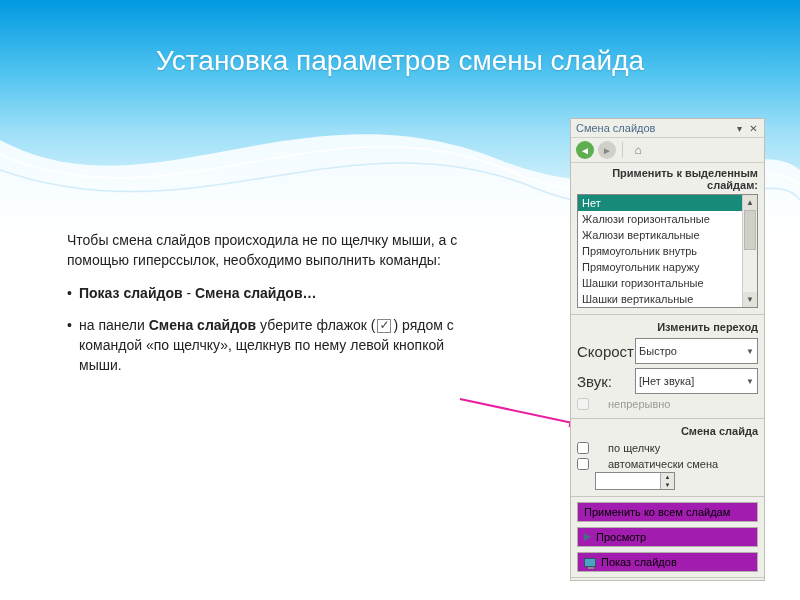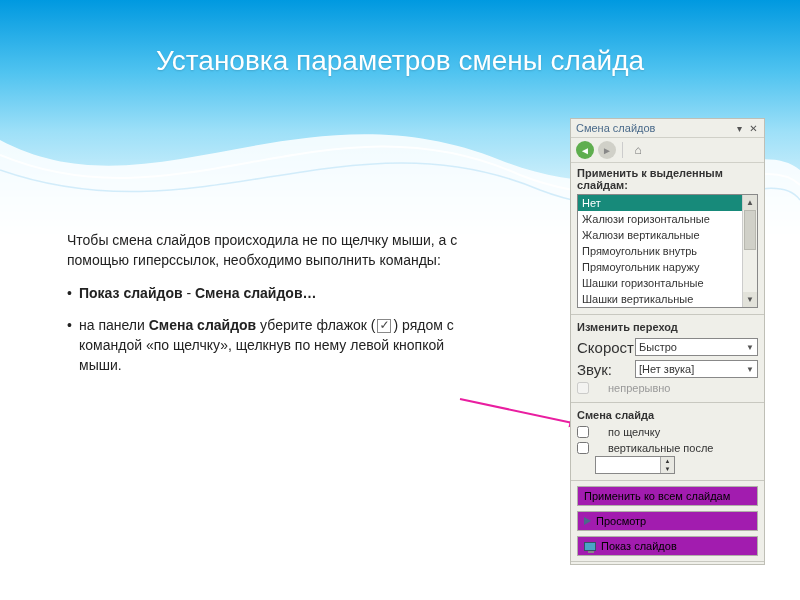--- a/index.html
+++ b/index.html
@@ -90,39 +90,39 @@
     display: flex; align-items: center; justify-content: center;
     font-size: 10px; color: #fff;
   }
   .nav-back { background: #5fae4f; }
   .nav-fwd  { background: #d0d0c8; color:#888; }
   .nav-home { width:18px; height:18px; display:flex; align-items:center; justify-content:center; font-size:12px; color:#777; }
   .nav-sep { width:1px; height:16px; background:#ccc; margin:0 2px;}
   .section {
     padding: 4px 6px;
   }
-  .section-label { font-weight: 700; margin-bottom: 3px; font-size:11px; }
+  .section-label { font-weight: 700; margin-bottom: 3px; font-size:11px;text-align:right; }
   .listbox {
     border: 1px solid #888; background: #fff; font-size: 11px;
     max-height: 115px; overflow: hidden;
     position: relative;
   }
   .listbox .item { padding: 2px 4px; white-space: nowrap; overflow:hidden; }
   .listbox .item.sel { background: #178a7a; color: #fff; }
   .listbox .sb { position:absolute; right:0; top:0; bottom:0; width:15px; background:#efefe9; border-left:1px solid #ccc;}
   .listbox .sb .arr { height:15px; display:flex; align-items:center; justify-content:center; font-size:8px; color:#555; background:#e2e2da;}
   .listbox .sb .thumb { position:absolute; top:15px; left:1px; right:1px; height:40px; background:#d0d0c8; border:1px solid #b8b8b0;}
   .listbox .sb .arr.dn { position:absolute; bottom:0; left:0; right:0;}
   .divider { height:1px; background:#c8c8c0; margin: 2px 0; }
   .row { display:flex; align-items:center; gap:6px; padding:2px 0; }
   .row label { width: 52px; font-size:15px; }
   .combo {
     flex:1; height:18px; border:1px solid #888; background:#fff;
     display:flex; align-items:center; justify-content:space-between;
-    padding: 0 3px; font-size:11px;
+    padding: 12px 3px; font-size:11px;
   }
   .combo .arr { font-size:8px; color:#555; }
   .chk { display:flex; align-items:center; gap:19px; padding:2px 0; font-size:11px; }
   .chk input { width:12px; height:12px; margin:0; }
   .chk.disabled { color:#999; }
   .timefield {
     width: 80px; height:18px; border:1px solid #888; background:#fff;
     display:flex; align-items:center; padding:0 3px; font-size:11px;
     margin-left: 18px; position: relative;
   }
@@ -226,21 +226,21 @@
   <div class="divider"></div>
 
   <div class="section">
     <div class="section-label">Смена слайда</div>
     <div class="chk">
       <input type="checkbox" style="">
       <span>по щелчку</span>
     </div>
     <div class="chk">
       <input type="checkbox" style="">
-      <span>вертикальные после</span>
+      <span>автоматически смена</span>
     </div>
     <div class="timefield">
       <span></span>
       <div class="spin">
         <div>▲</div>
         <div>▼</div>
       </div>
     </div>
   </div>
 

